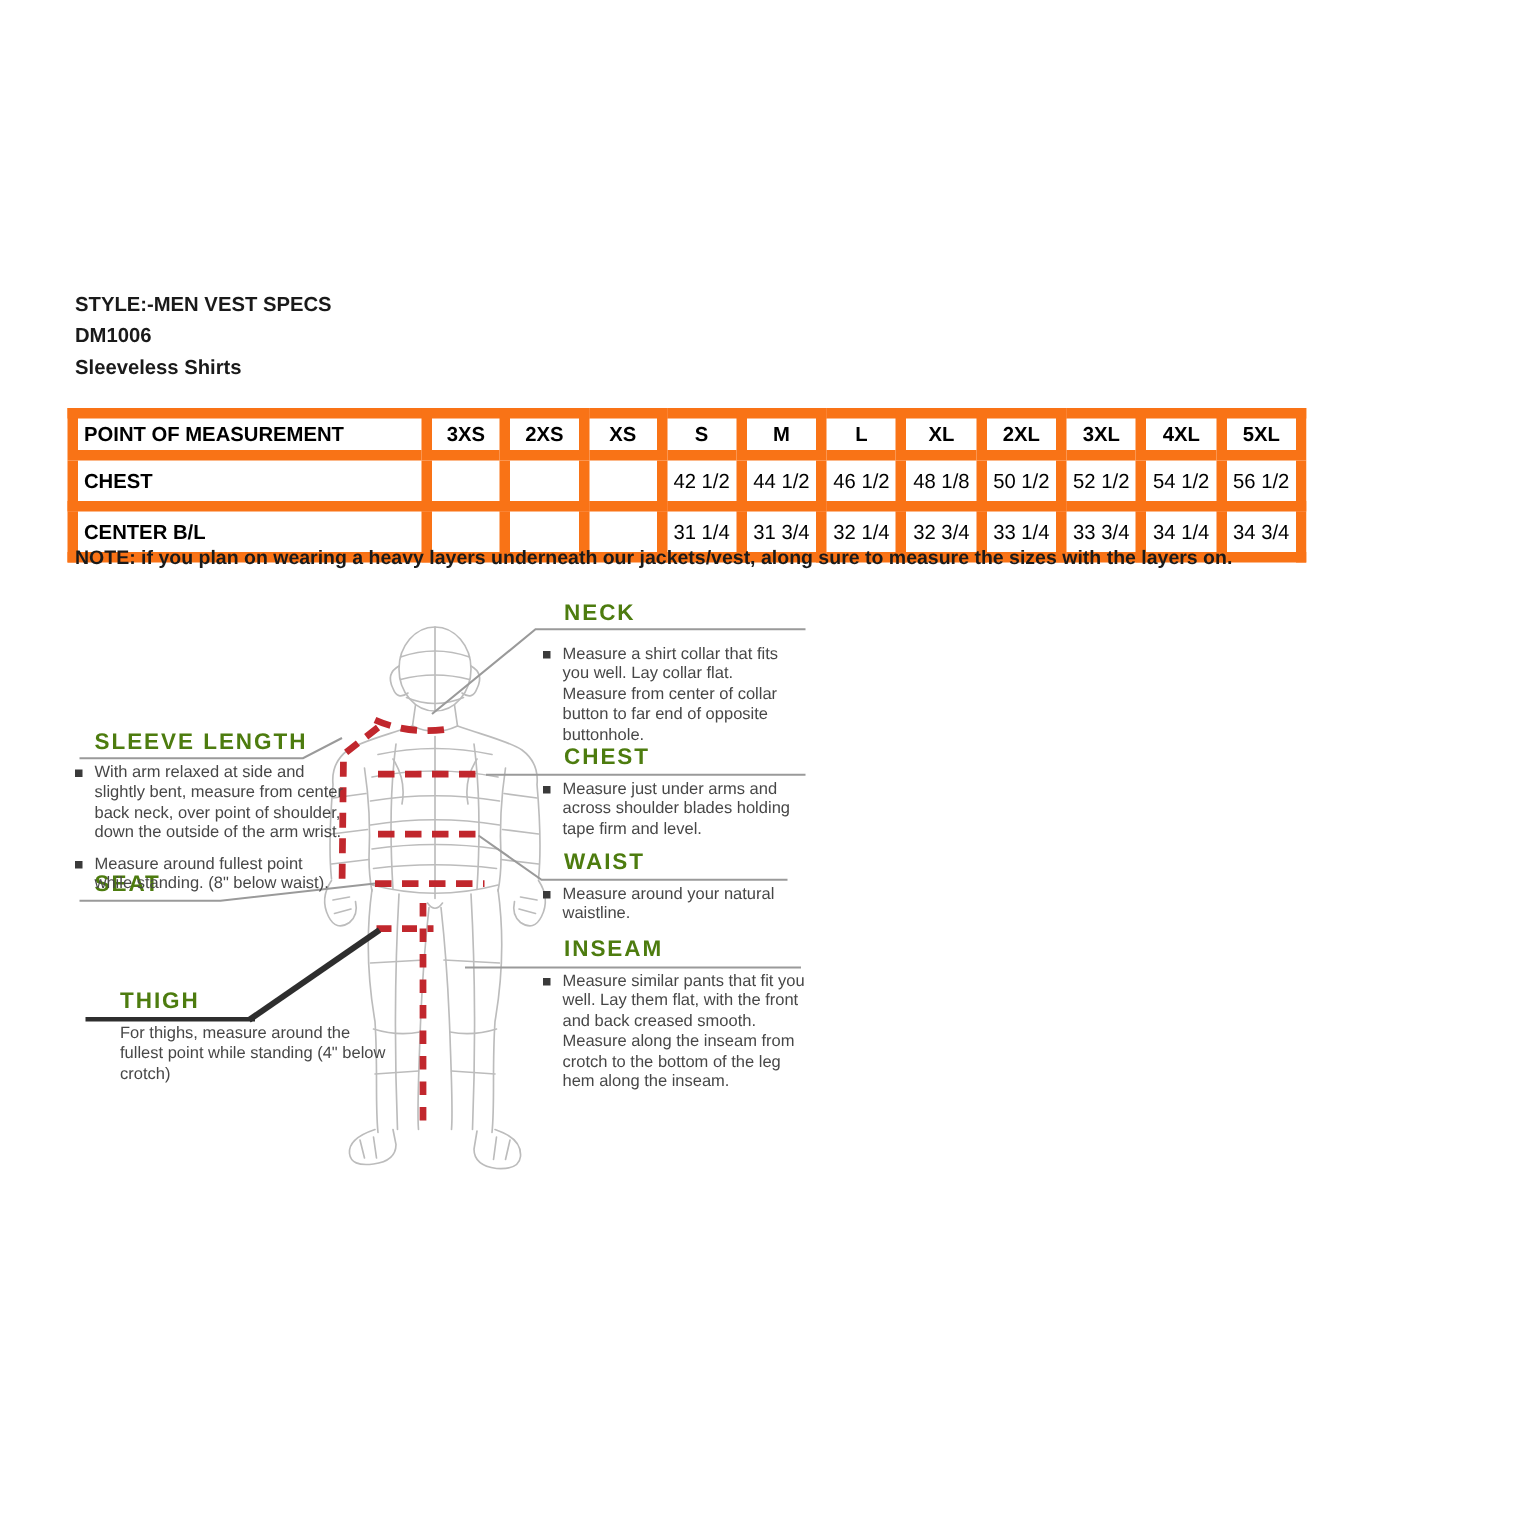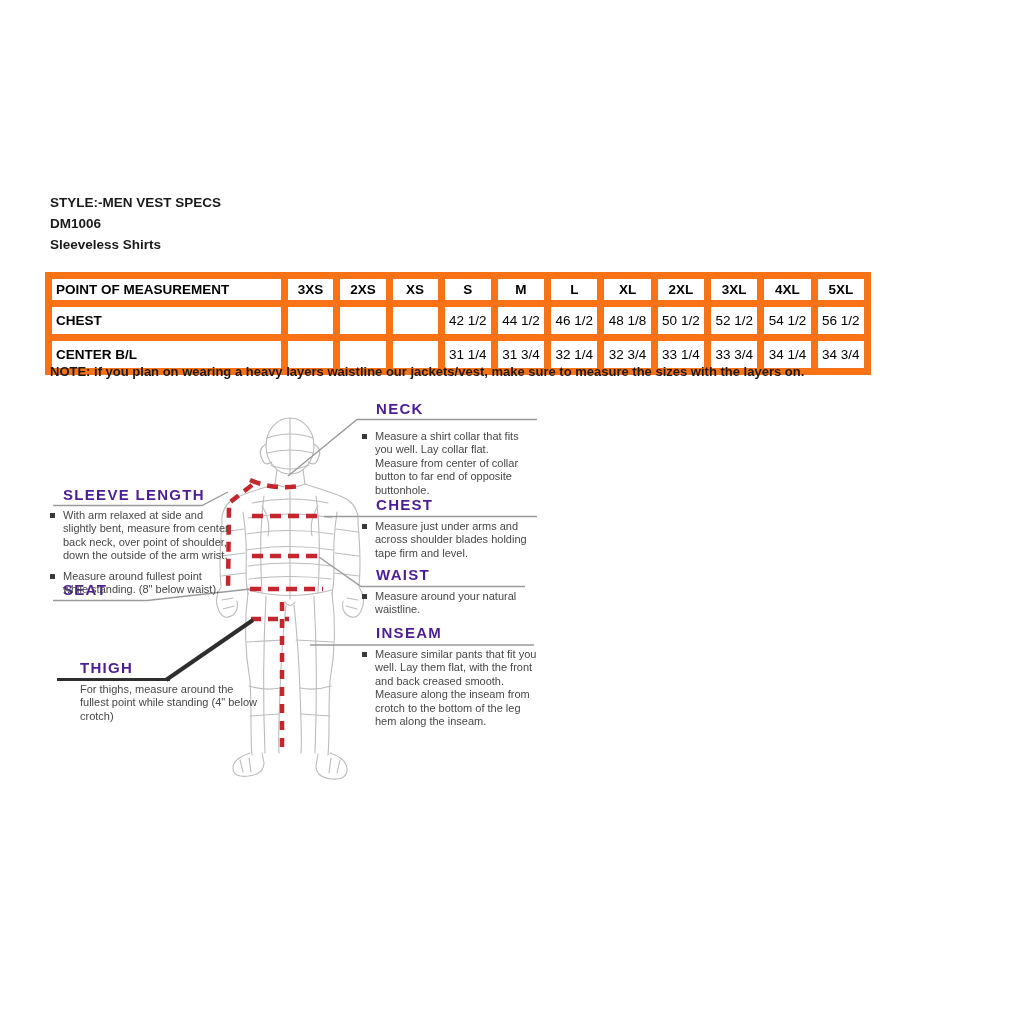--- a/index.html
+++ b/index.html
@@ -25,21 +25,21 @@
 
   
   .overlay{position:absolute;left:0;top:0;width:1024px;height:1024px;}
   .wire{fill:none;stroke:var(--wire-gray,#bcbcbc);stroke-width:1.1;stroke-linecap:round;}
   .dash{fill:none;stroke:var(--dash-red,#c1272d);stroke-width:4.5;}
   .leader{fill:none;stroke:var(--leader-gray,#9a9a9a);stroke-width:1.4;}
   .leader-dark{fill:none;stroke:#2e2e2e;stroke-width:3;}
   .leader-dark-diag{fill:none;stroke:#2e2e2e;stroke-width:4;}
 
   .callout-title{position:absolute;font-size:15px;font-weight:bold;
-                 letter-spacing:1.3px;color:#4c1d95;white-space:nowrap;}
+                 letter-spacing:1.3px;color:#4d7c0f;white-space:nowrap;}
   .callout-desc{position:absolute;font-size:11px;line-height:1.22;color:#474747;
                 display:flex;}
   .bullet{width:5px;height:5px;background:#3a3a3a;margin:4px 8px 0 0;flex:none;}
 
   .t-neck{left:376px;top:400px;} .d-neck{left:362px;top:430px;width:172px;}
   .t-chest{left:376px;top:496px;} .d-chest{left:362px;top:520px;width:176px;}
   .t-waist{left:376px;top:566px;} .d-waist{left:362px;top:590px;width:170px;}
   .t-inseam{left:376px;top:624px;} .d-inseam{left:362px;top:648px;width:176px;}
   .t-sleeve{left:63px;top:486px;} .d-sleeve{left:50px;top:509px;width:184px;}
   .t-seat{left:63px;top:581px;} .d-seat{left:50px;top:570px;width:170px;}
@@ -112,21 +112,21 @@
         <td>32 1/4</td>
         <td>32 3/4</td>
         <td>33 1/4</td>
         <td>33 3/4</td>
         <td>34 1/4</td>
         <td>34 3/4</td>
       </tr>
     </tbody>
   </table>
 
-  <div class="note">NOTE: if you plan on wearing a heavy layers waistline our jackets/vest, make sure to measure the sizes with the layers on.</div>
+  <div class="note">NOTE: if you plan on wearing a heavy layers underneath our jackets/vest, along sure to measure the sizes with the layers on.</div>
 
   <svg class="overlay" viewBox="0 0 1024 1024" aria-hidden="true">
     <g>
 
       <ellipse class="wire" cx="290" cy="446" rx="24" ry="28"></ellipse>
       <path class="wire" d="M290,418 V474"></path>
       <path class="wire" d="M267,438 Q290,430 313,438"></path>
       <path class="wire" d="M267,453 Q290,447 313,453"></path>
       <path class="wire" d="M271,465 Q290,473 309,465"></path>
       <path class="wire" d="M266,444 q-9,5 -4,15 q3,8 10,3"></path>

